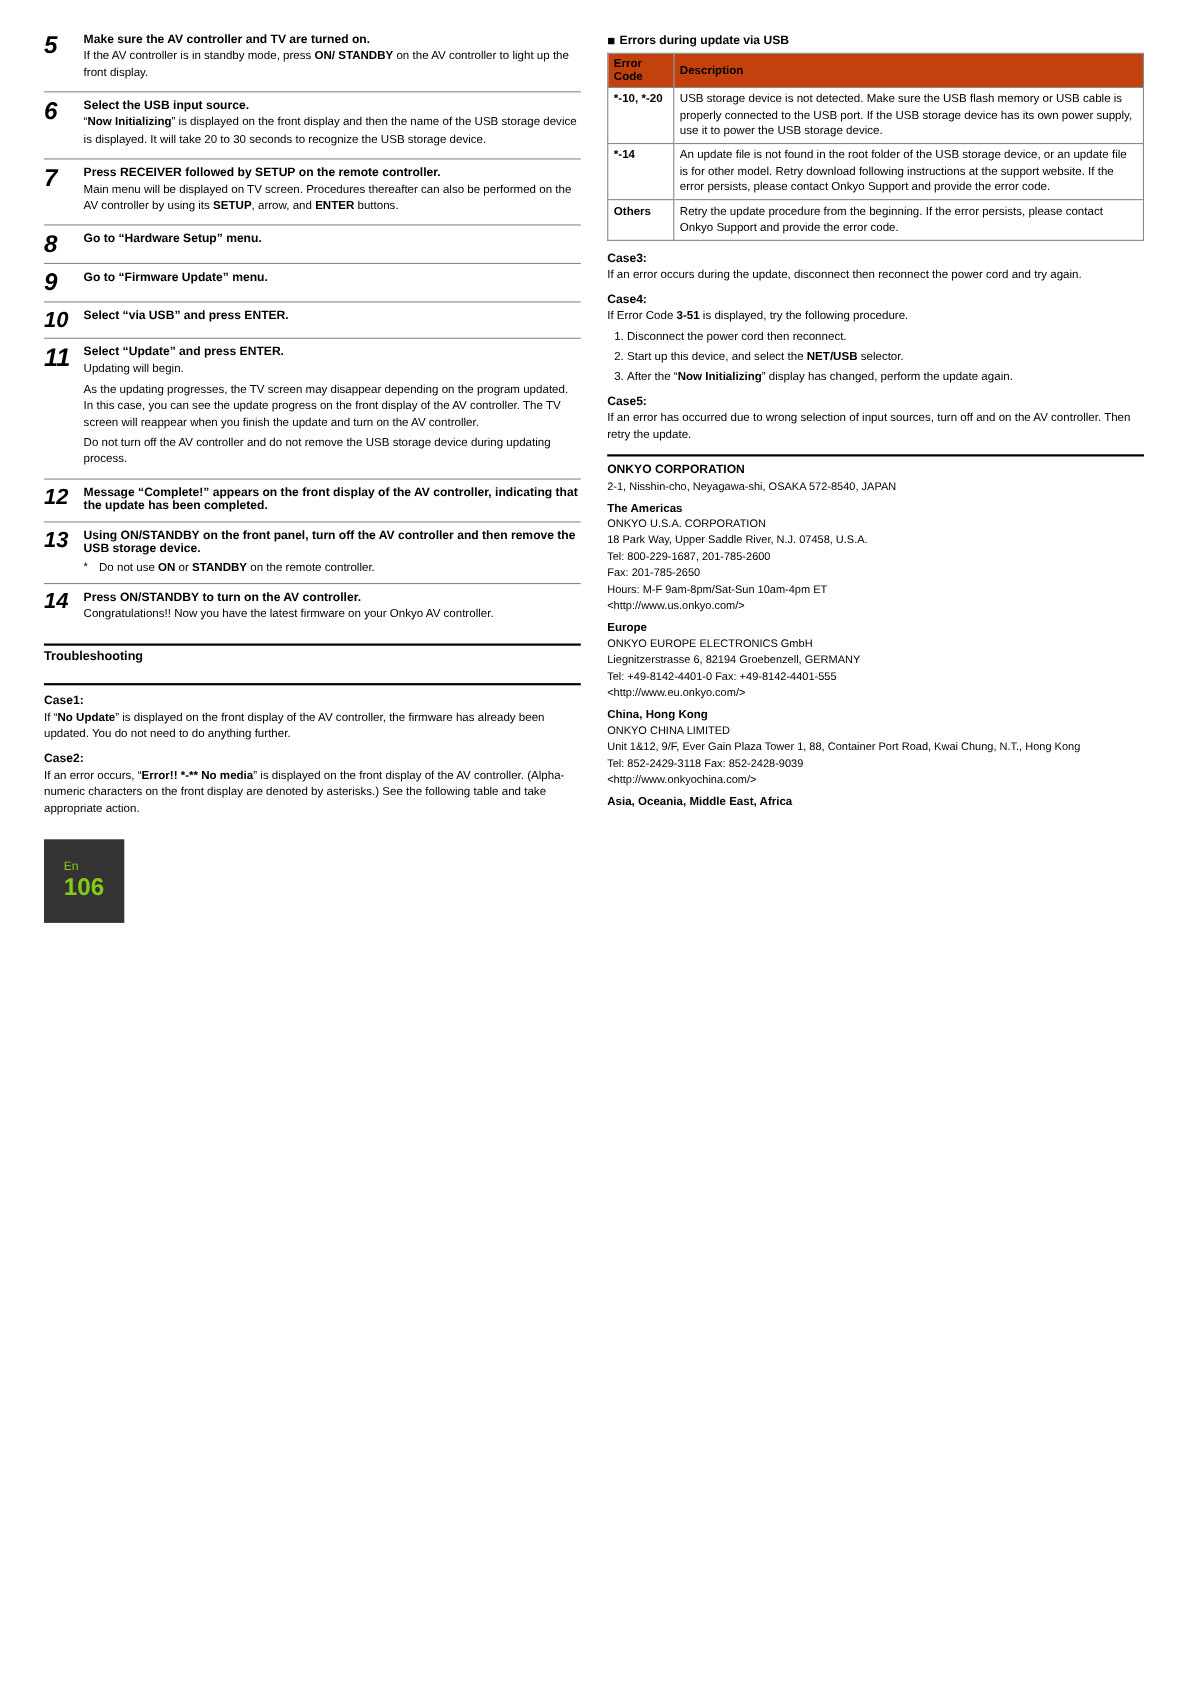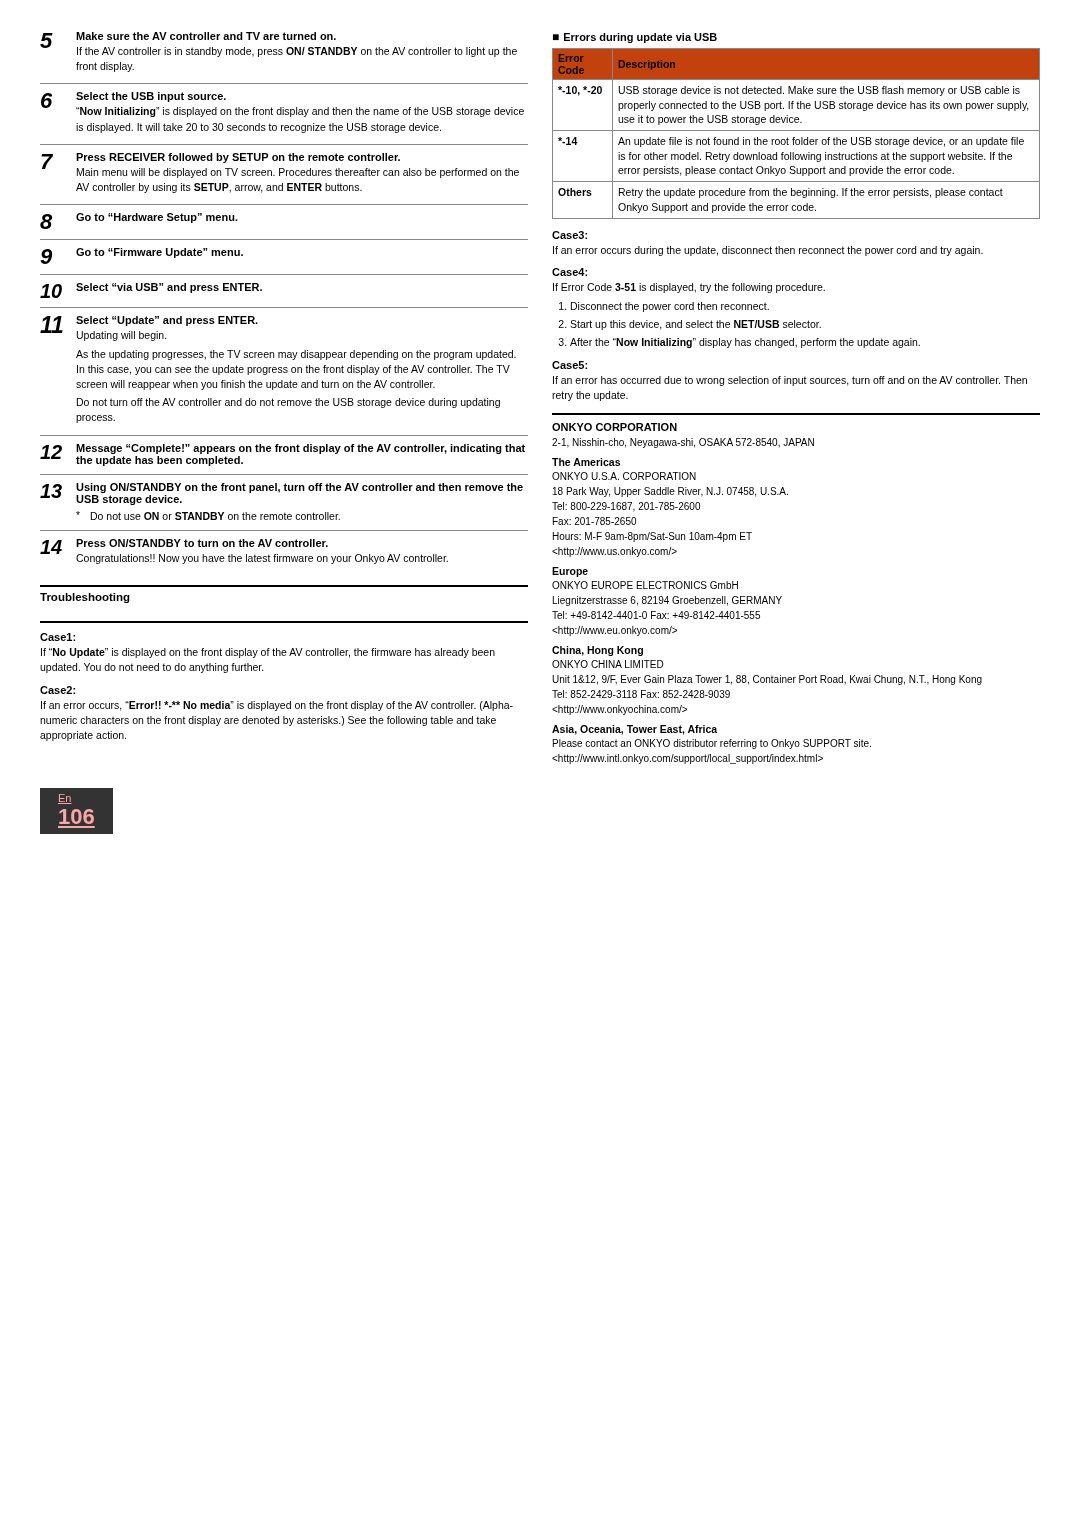--- a/index.html
+++ b/index.html
@@ -150,27 +150,26 @@
       margin-top: 6px;
       margin-bottom: 1px;
     }
     .page-footer {
       display: flex;
       align-items: center;
       margin-top: 16px;
     }
     .page-number-box {
       background: #333;
-      color: #fca5a5;
+      color: #84cc16;
       font-weight: bold;
       font-size: 22px;
-      padding: 4px 18px;
+      padding: 19px 18px;
       display: inline-block;
       margin-right: 10px;
-      text-decoration: underline;
     }
     .en-label {
       font-size: 11px;
       font-weight: normal;
       display: block;
     }
   </style>
 </head>
 <body>
 
@@ -370,25 +369,21 @@
         <div class="corp-region">China, Hong Kong</div>
         <div class="corp-body">
           <span>ONKYO CHINA LIMITED</span><br>
           <span>Unit 1&amp;12, 9/F, Ever Gain Plaza Tower 1, 88, Container Port Road, Kwai Chung, N.T., Hong Kong</span><br>
           <span>Tel: 852-2429-3118 Fax: 852-2428-9039</span><br>
           <span>&lt;http://www.onkyochina.com/&gt;</span>
         </div>
       </div>
 
       <div>
-        <div class="corp-region">Asia, Oceania, Tower East, Africa</div>
-        <div class="corp-body">
-          <span>Please contact an ONKYO distributor referring to Onkyo SUPPORT site.</span><br>
-          <span>&lt;http://www.intl.onkyo.com/support/local_support/index.html&gt;</span>
-        </div>
+        <div class="corp-region">Asia, Oceania, Middle East, Africa</div>
       </div>
 
     </div>
 
   </div>
 
 </div>
 
 <div class="page-footer">
   <div class="page-number-box">

